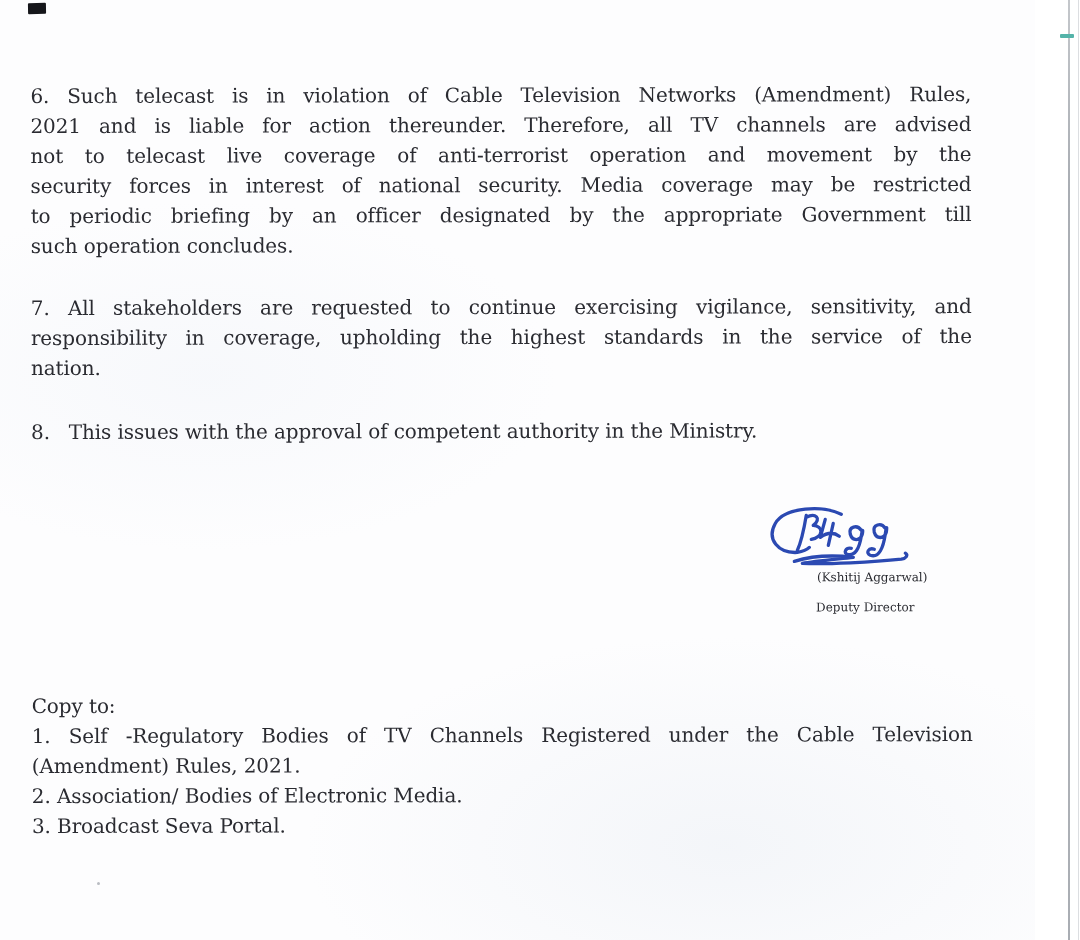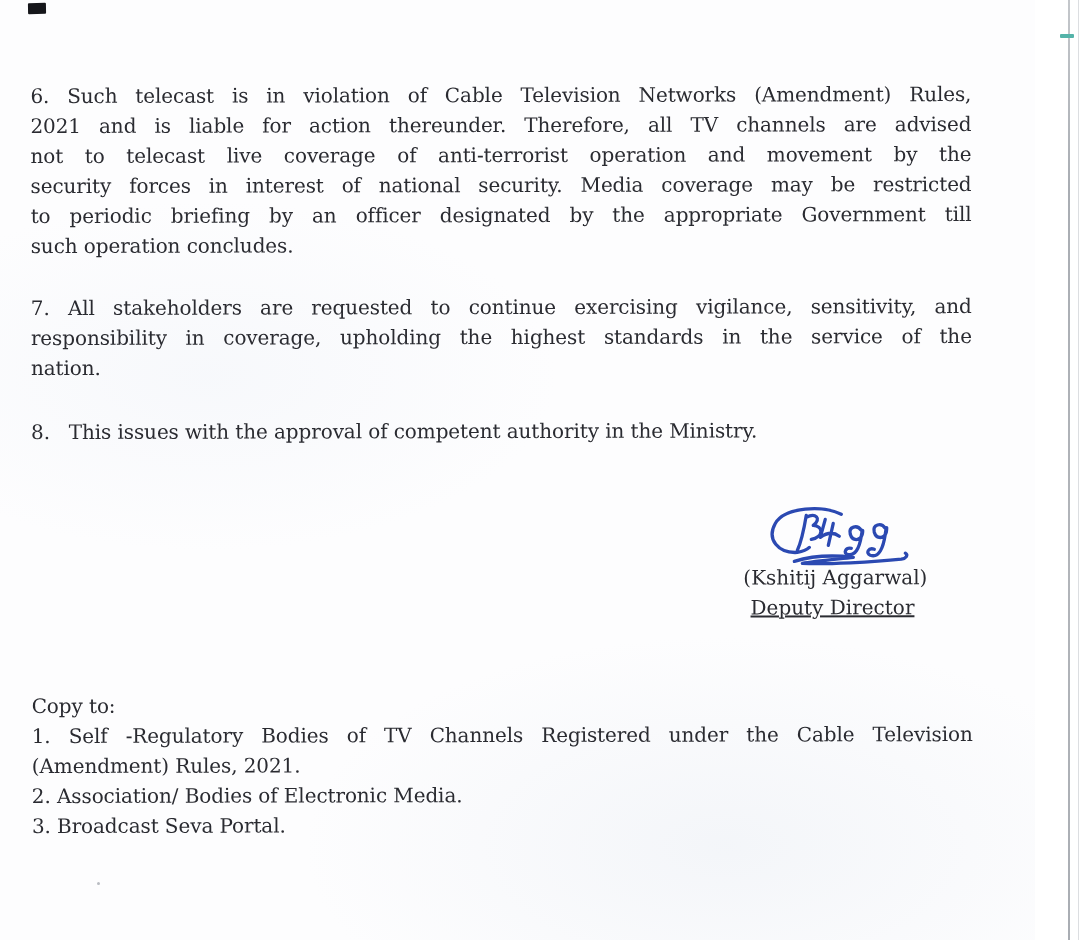--- a/index.html
+++ b/index.html
@@ -24,24 +24,24 @@
     color:#2a2b31;
   }
   .jline{ text-align:justify; text-align-last:justify; }
   .lline{ text-align:left; white-space:pre-wrap; }
   #p6{top:81px;}
   #p7{top:293px;}
   #p8{top:417px;}
   .sig-ink{ position:absolute; top:505px; right:122px; width:152px; height:64px; }
   .sig-text{
     position:absolute; top:564px; right:108px;
-    font-size:20px; line-height:30px; text-align:right; color:#2a2b31;
+    font-size:12px; line-height:30px; text-align:right; color:#2a2b31;
     display:flex; flex-direction:column; align-items:flex-end;
   }
-  .sig-title{ margin-right:13px;text-decoration:underline; }
+  .sig-title{ margin-right:13px; }
   #copy-block{ top:691px; }
   .scan-line-v{
     position:absolute; top:0; left:1068px; width:2px; height:940px;
     background:linear-gradient(#c4c7cb, #a9adb3 20%, #b2b5ba 60%, #a9adb3);
   }
   .scan-line-v2{
     position:absolute; top:0; left:1078px; width:1px; height:940px;
     background:#dcdee1;
   }
   .scan-teal{

